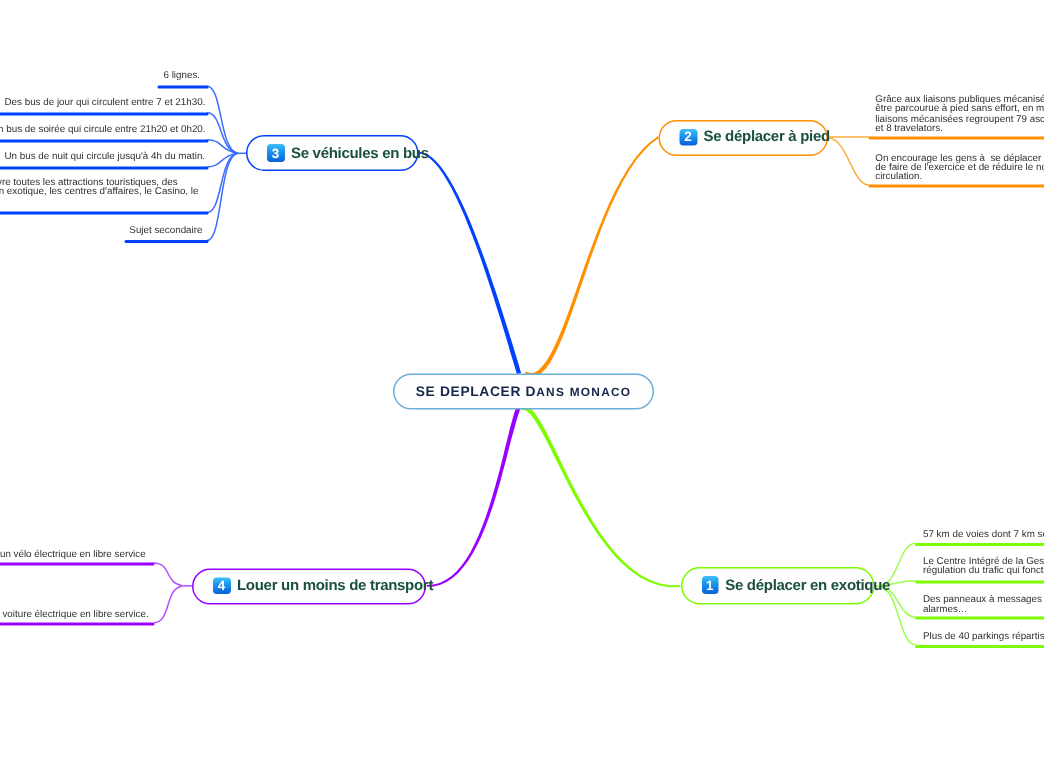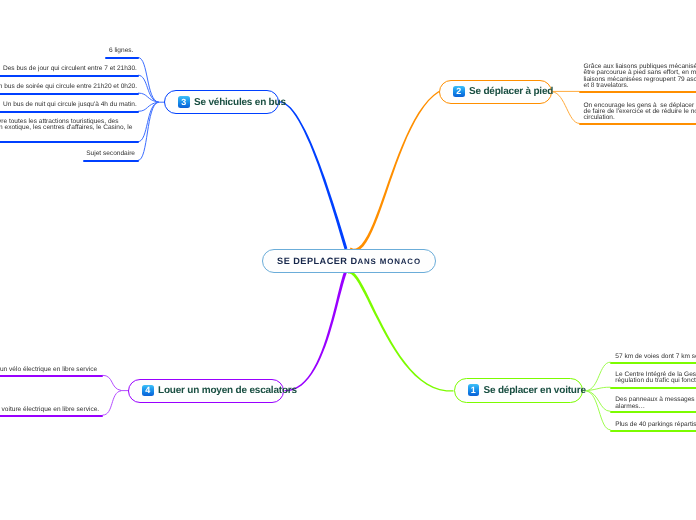--- a/index.html
+++ b/index.html
@@ -107,40 +107,40 @@
 et 8 travelators.</div>
   <div class="leaf-under" style="left:579.3px;top:91.2px;width:200px;background:#ff8f00;"></div>
 
   <div class="leaf" style="left:583.5px;top:102.5px;width:200px;">On encourage les gens à  se déplacer à pied afin de leur permettre
 de faire de l'exercice et de réduire le nombre de véhicules en
 circulation.</div>
   <div class="leaf-under" style="left:579.3px;top:123.2px;width:200px;background:#ff8f00;"></div>
 
   <div class="node branch-node" style="left:453.5px;top:377.7px;width:129px;height:25px;border:1.9px solid #7cfc00;">
     <span class="badge">1</span>
-    <span class="branch-label">Se déplacer en voiture</span>
+    <span class="branch-label">Se déplacer en exotique</span>
   </div>
 
   <div class="leaf" style="left:615.3px;top:354.3px;width:200px;">57 km de voies dont 7 km souterraines.</div>
   <div class="leaf-under" style="left:610px;top:362.2px;width:200px;background:#7cfc00;"></div>
 
   <div class="leaf" style="left:615.3px;top:372px;width:200px;">Le Centre Intégré de la Gestion du Trafic assure la
 régulation du trafic qui fonctionne 24h/24.</div>
   <div class="leaf-under" style="left:610px;top:387.2px;width:200px;background:#7cfc00;"></div>
 
   <div class="leaf" style="left:615.3px;top:397.3px;width:200px;">Des panneaux à messages variables signalent les
 alarmes…</div>
   <div class="leaf-under" style="left:610px;top:411.3px;width:200px;background:#7cfc00;"></div>
 
   <div class="leaf" style="left:615.3px;top:421.8px;width:200px;">Plus de 40 parkings répartis sur le territoire.</div>
   <div class="leaf-under" style="left:610px;top:429.8px;width:200px;background:#7cfc00;"></div>
 
   <div class="node branch-node" style="left:128px;top:378.5px;width:156px;height:24px;border:1.9px solid #9900ff;">
     <span class="badge">4</span>
-    <span class="branch-label">Louer un moyen de escalators</span>
+    <span class="branch-label">Louer un moins de transport</span>
   </div>
 
   <div class="leaf" style="left:-51px;top:366.8px;width:160px;">MonaBike : louer un vélo électrique en libre service</div>
   <div class="leaf-under" style="left:-40px;top:375.3px;width:143px;background:#9900ff;"></div>
 
   <div class="leaf" style="left:-53px;top:406.6px;width:160px;">Mobee : louer une voiture électrique en libre service.</div>
   <div class="leaf-under" style="left:-40px;top:415.1px;width:143px;background:#9900ff;"></div>
 
 </div>
 

